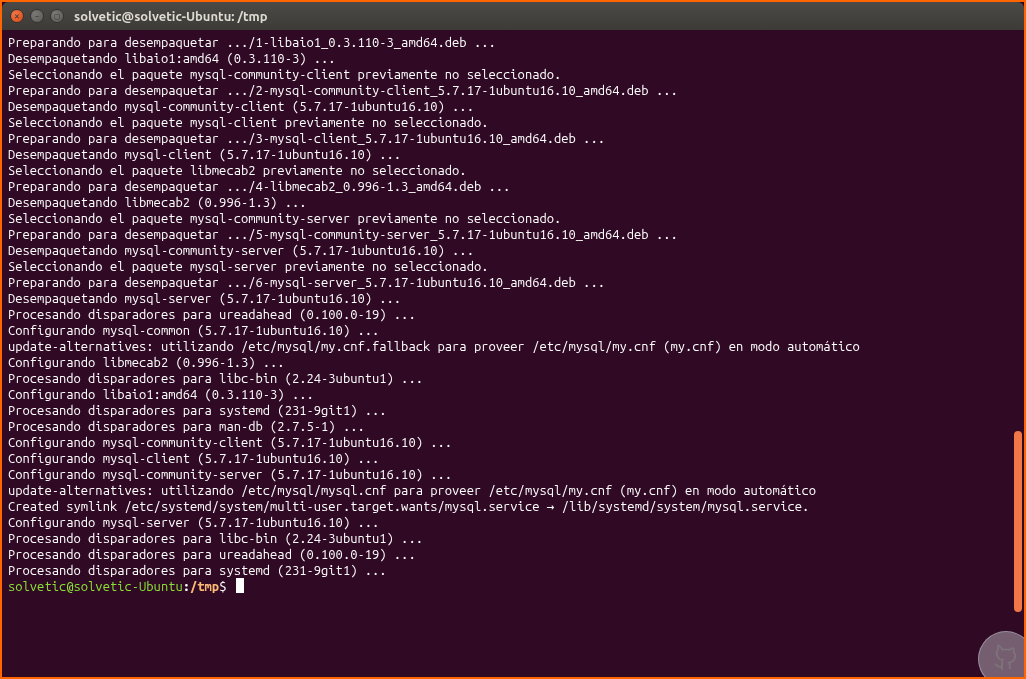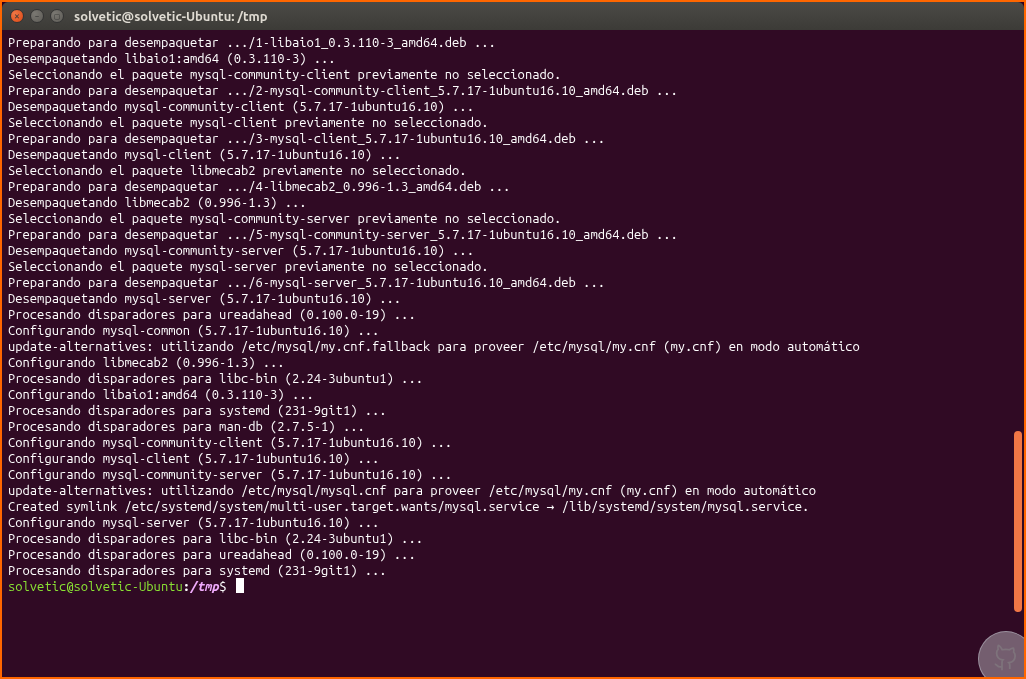--- a/index.html
+++ b/index.html
@@ -66,21 +66,21 @@
       white-space: pre-wrap;
       word-break: break-all;
       font-family: "Ubuntu Mono", "DejaVu Sans Mono", monospace;
       position: relative;
     }
     .terminal-line {
       display: block;
     }
     .prompt-user { color: #8ae234; font-weight: normal; }
     .prompt-colon { color: #ffffff; font-weight: bold; }
-    .prompt-path { color: #f0abfc; font-weight: bold; font-style: italic; }
+    .prompt-path { color: #fdba74; font-weight: bold; }
     .prompt-end { color: #ffffff; }
     .cursor {
       display: inline-block;
       width: 8px;
       height: 15px;
       background: #ffffff;
       vertical-align: text-bottom;
       margin-left: 2px;
     }
     .scrollbar {

